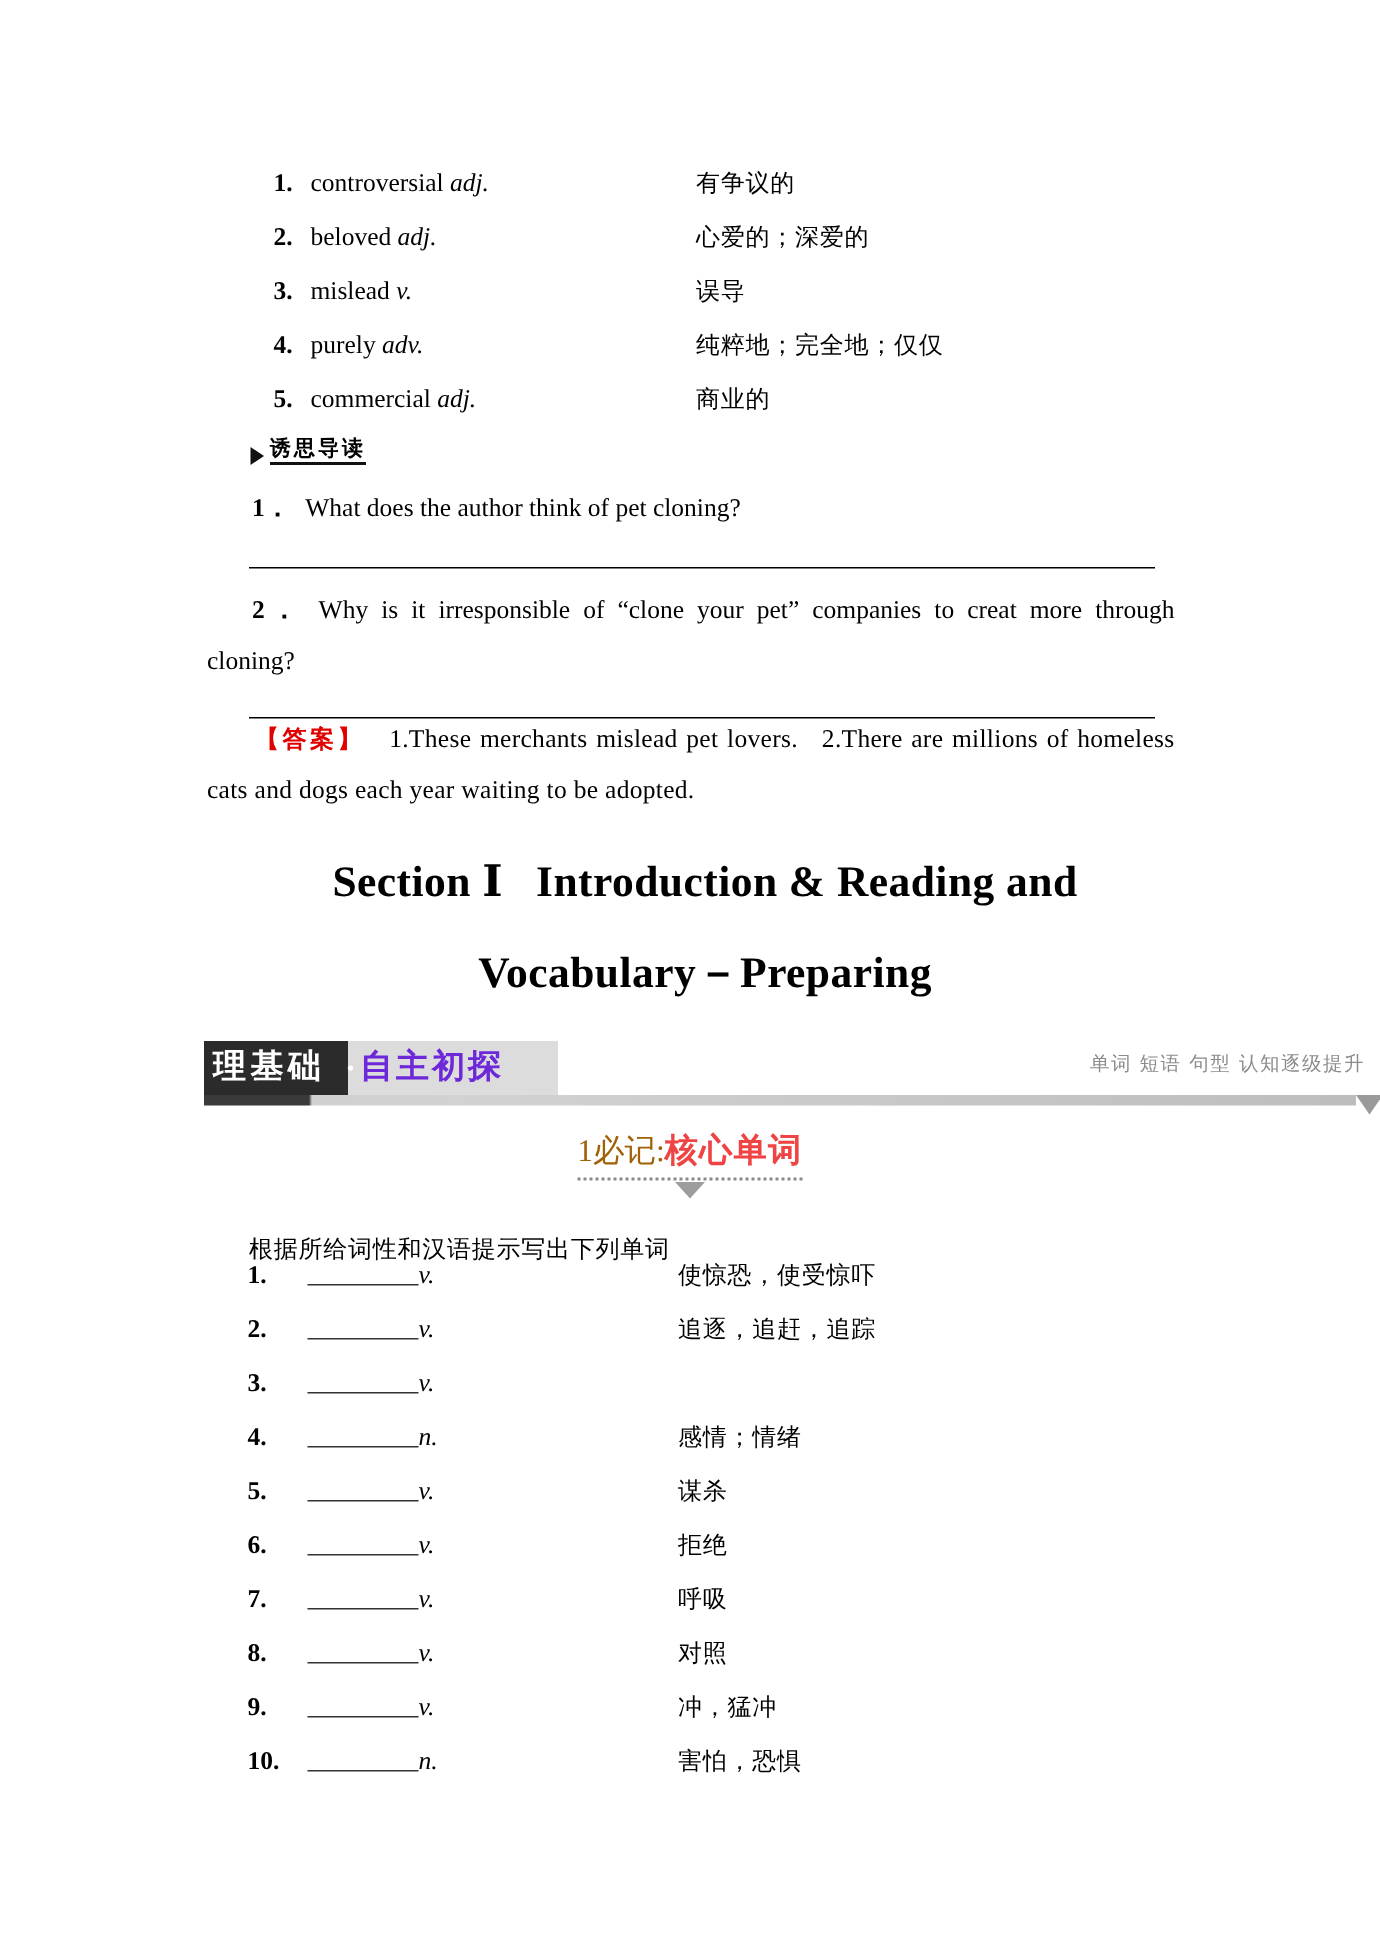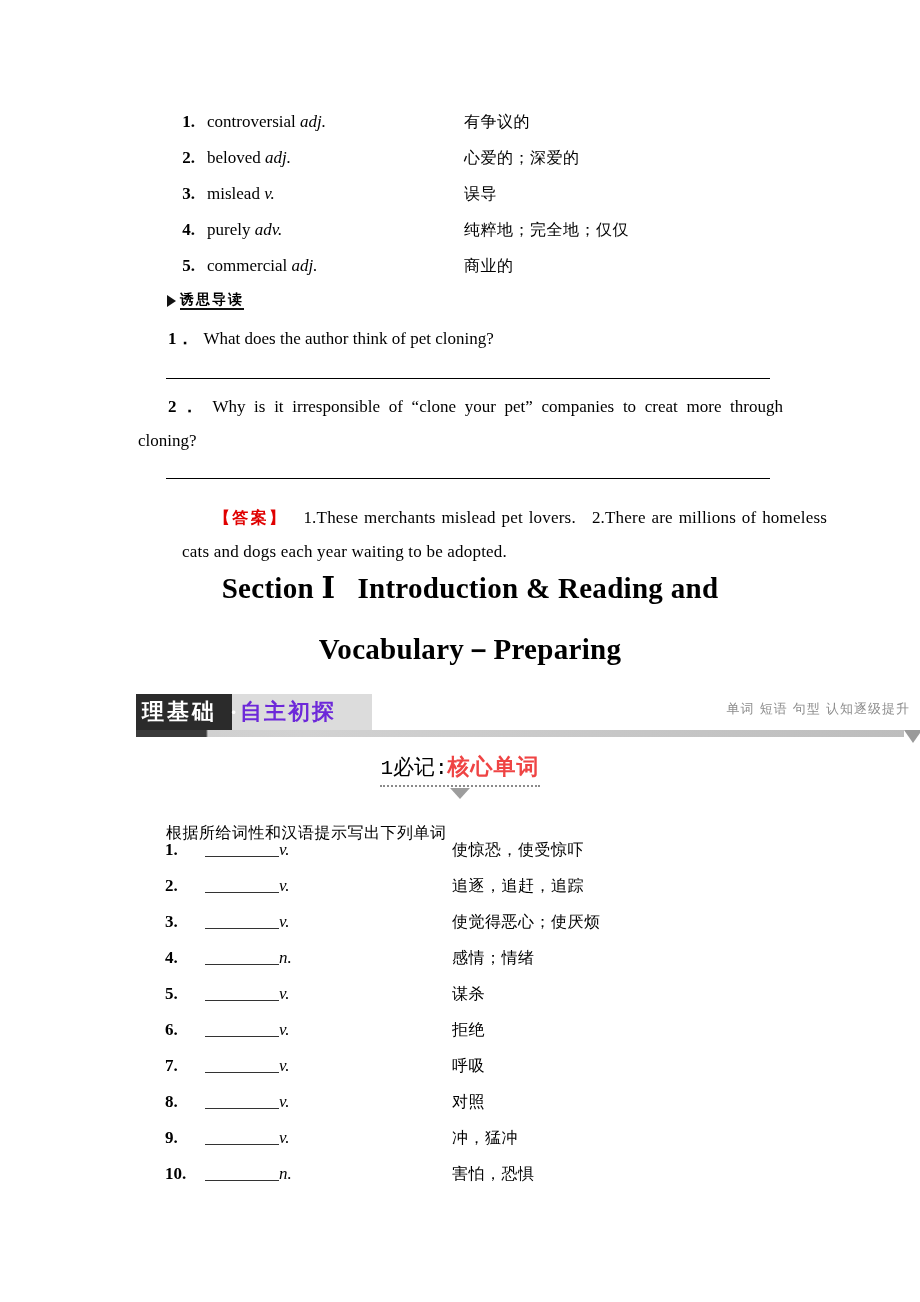--- a/index.html
+++ b/index.html
@@ -62,21 +62,21 @@
     letter-spacing: 0.5px;
     margin-left: 12px;
   }
 
   
   .sub-header {
     position: absolute;
     left: 167px;
     top: 292px;
     display: flex;
-    align-items: center;
+    align-items: flex-end;
     gap: 2px;
   }
   .sub-header .tri {
     width: 0; height: 0;
     border-left: 9px solid #111;
     border-top: 6px solid transparent;
     border-bottom: 6px solid transparent;
     margin-right: 2px;
   }
   .sub-header .label {
@@ -110,26 +110,25 @@
     height: 0;
     border-top: 1.6px solid #000;
   }
   .rule-1 { top: 378px; }
   .rule-2 { top: 478px; }
 
   
   .answer-block {
     position: absolute;
     left: 138px;
-    top: 501px;
+    top: 476px;
     width: 645px;
     font-size: 17px;
     line-height: 34px;
     text-align: justify;
-    margin-left: 44px;
   }
   .answer-label {
     color: #e00000;
     font-family: "DejaVu Sans", "Liberation Sans", sans-serif;
     font-weight: bold;
     font-size: 16px;
     margin-left: 32px;
     margin-right: 16px;
     letter-spacing: 1px;
   }
@@ -234,23 +233,23 @@
     width: 920px;
     text-align: center;
   }
   .subsec-inner {
     display: inline-block;
     position: relative;
     padding-bottom: 3px;
     border-bottom: 2px dotted #8a8a8a;
   }
   .subsec-pre {
-    font-family: Liberation Mono, monospace;
+    font-family: Liberation Serif, serif;
     font-size: 21px;
-    color: #000000;
+    color: #a16207;
     letter-spacing: 0px;
   }
   .subsec-main {
     font-family: "DejaVu Sans", "Liberation Sans", sans-serif;
     font-weight: bold;
     font-size: 22px;
     color: #ef4444;
     letter-spacing: 1px;
   }
   .subsec-arrow {
@@ -406,21 +405,20 @@
       <span class="blank-cn">使惊恐，使受惊吓</span>
     </div>
 
     <div class="blank-row">
       <span class="blank-num">2</span><span class="blank-underline"></span><span class="blank-pos">v.</span>
       <span class="blank-cn">追逐，追赶，追踪</span>
     </div>
 
     <div class="blank-row">
       <span class="blank-num">3</span><span class="blank-underline"></span><span class="blank-pos">v.</span>
-      <span class="blank-cn">使觉得恶心；使厌烦</span>
     </div>
 
     <div class="blank-row">
       <span class="blank-num">4</span><span class="blank-underline"></span><span class="blank-pos">n.</span>
       <span class="blank-cn">感情；情绪</span>
     </div>
 
     <div class="blank-row">
       <span class="blank-num">5</span><span class="blank-underline"></span><span class="blank-pos">v.</span>
       <span class="blank-cn">谋杀</span>

